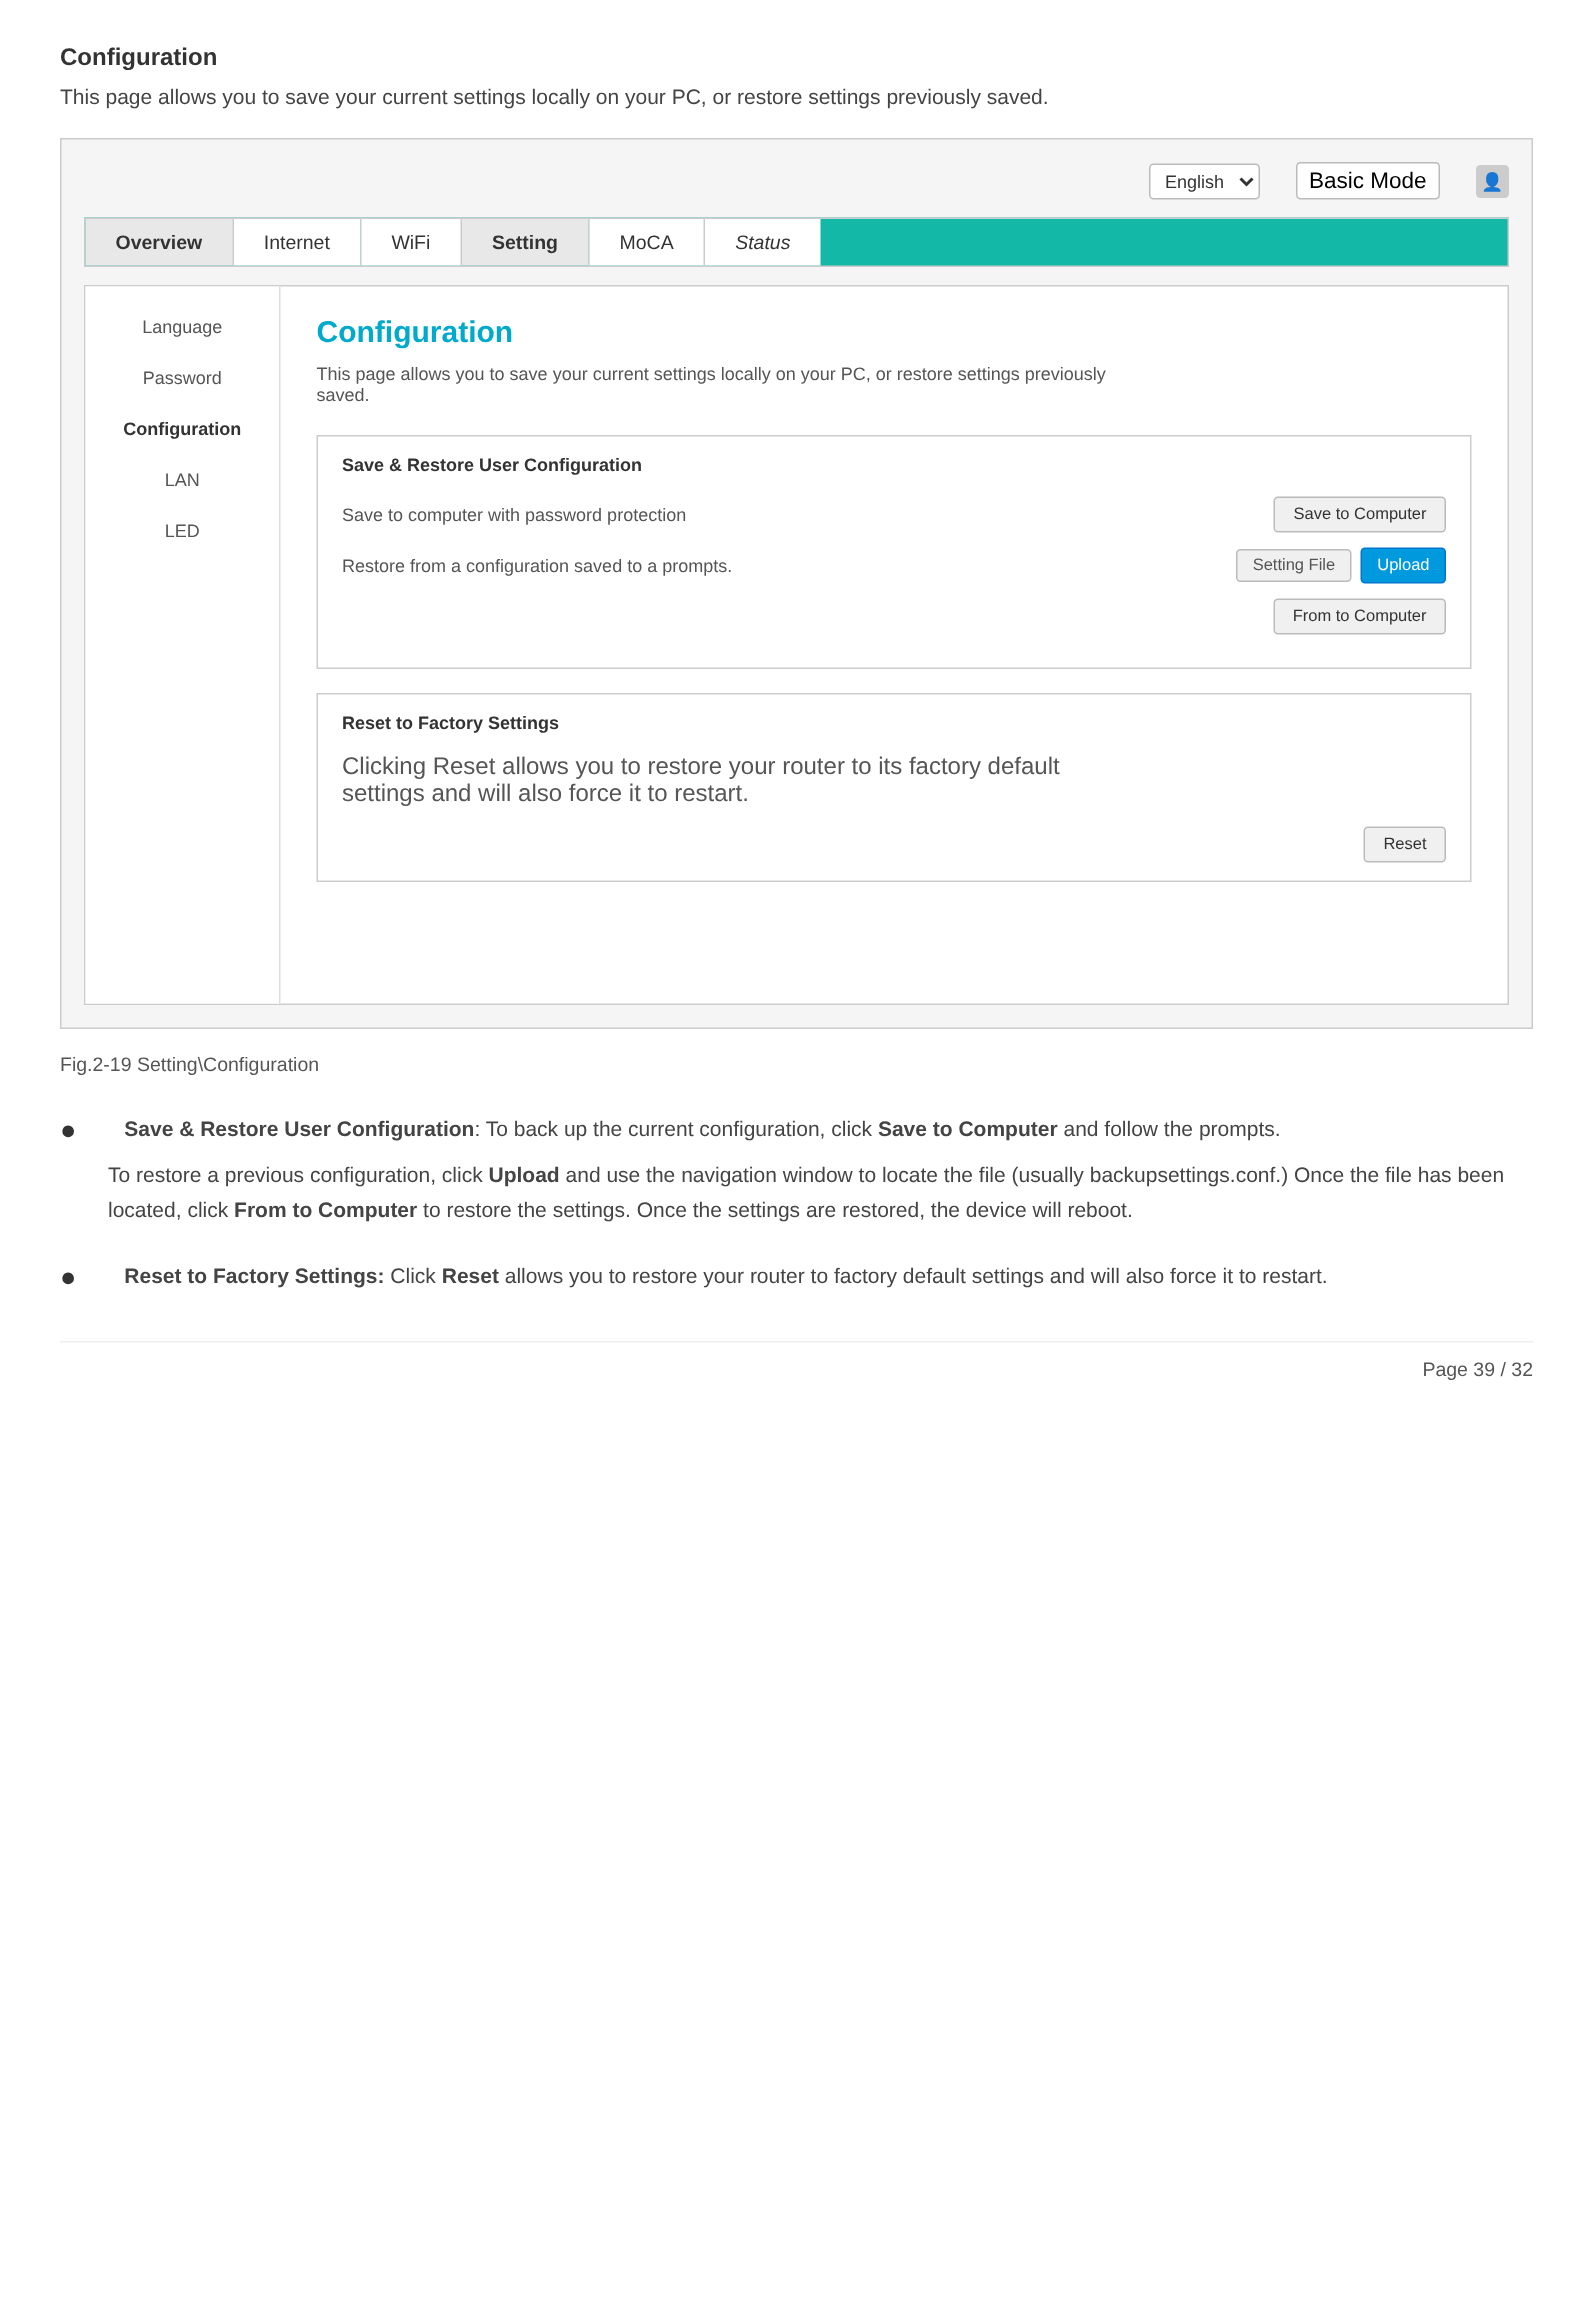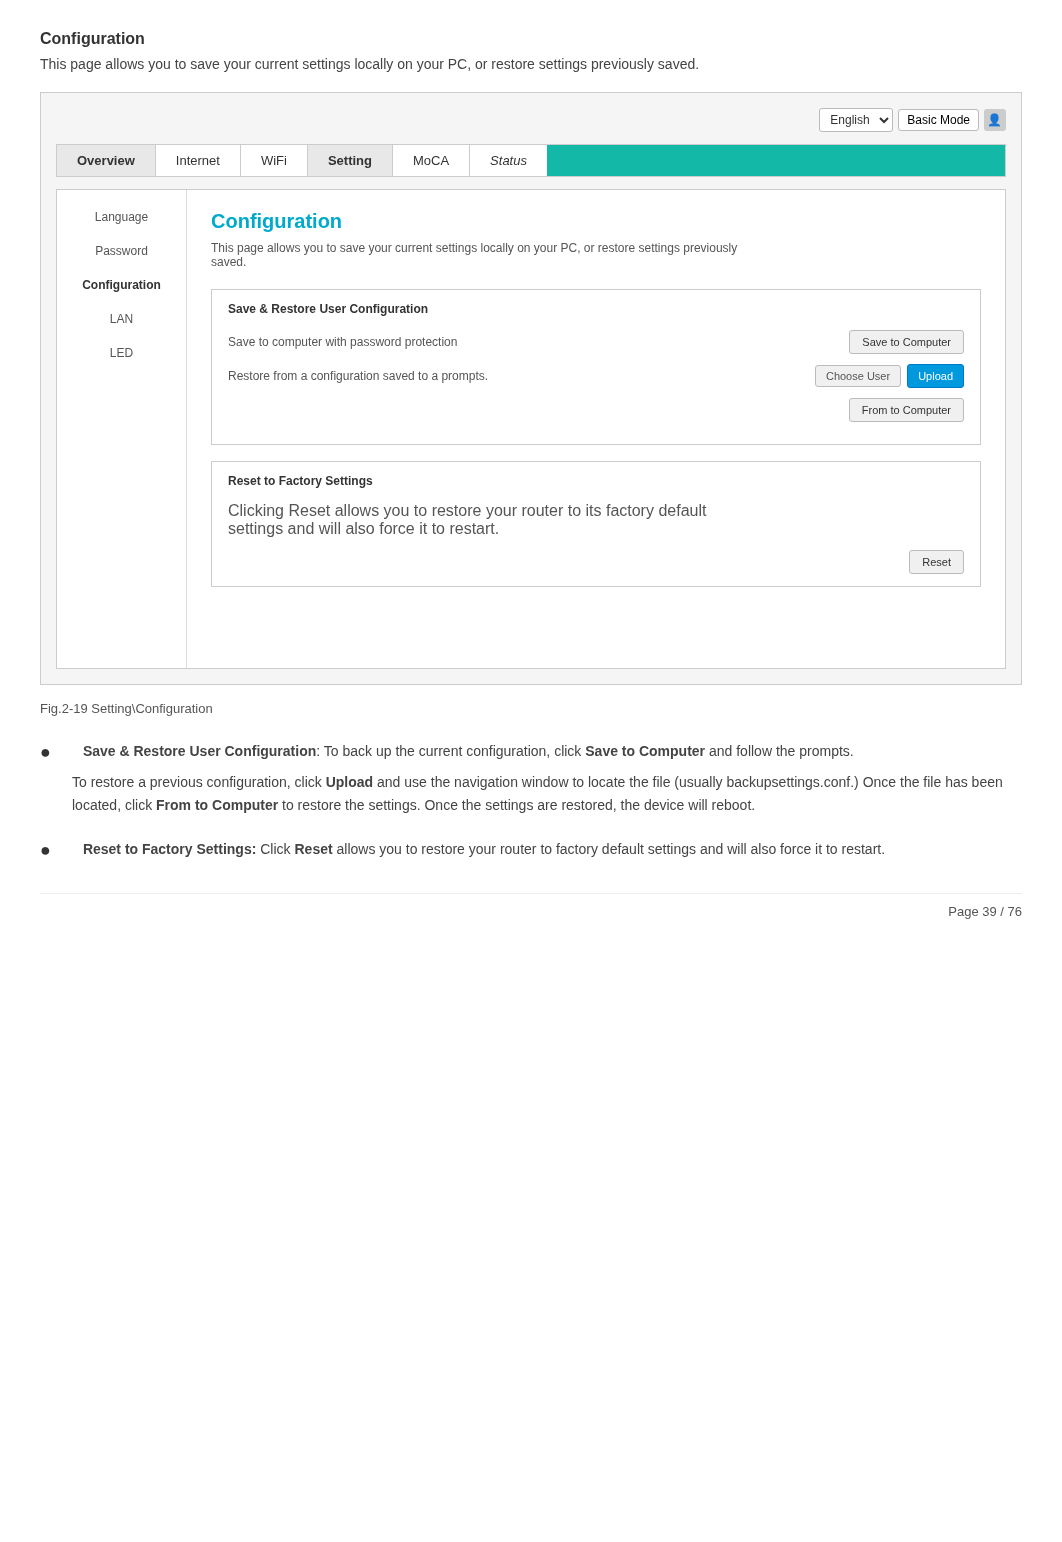--- a/index.html
+++ b/index.html
@@ -29,37 +29,37 @@
       background: #f5f5f5;
       padding: 15px;
       margin-bottom: 16px;
     }
 
     
     .top-bar {
       display: flex;
       justify-content: flex-end;
       align-items: center;
-      gap: 5px;
+      gap: 24px;
       margin-bottom: 12px;
     }
     .lang-select {
       border: 1px solid #bbb;
       background: #fff;
       padding: 3px 6px;
       font-size: 12px;
       color: #333;
       border-radius: 3px;
       cursor: pointer;
     }
     .basic-mode-btn {
       border: 1px solid #bbb;
       background: #fff;
       padding: 3px 8px;
-      font-size: 12px;
+      font-size: 15px;
       border-radius: 3px;
       cursor: pointer;
     }
     .user-icon {
       width: 22px;
       height: 22px;
       background: #ccc;
       border-radius: 3px;
       display: flex;
       align-items: center;
@@ -273,21 +273,21 @@
         <div class="config-row">
           <span class="config-row-label">Save to computer with password protection</span>
           <div class="config-row-controls">
             <button class="btn-gray">Save to Computer</button>
           </div>
         </div>
 
         <div class="config-row">
           <span class="config-row-label">Restore from a configuration saved to a prompts.</span>
           <div class="config-row-controls">
-            <button class="choose-file-btn">Choose User</button>
+            <button class="choose-file-btn">Setting File</button>
             <button class="btn-blue">Upload</button>
           </div>
         </div>
 
         <div class="config-row">
           <span class="config-row-label"></span>
           <div class="config-row-controls">
             <button class="btn-gray">From to Computer</button>
           </div>
         </div>
@@ -320,14 +320,14 @@
 
   <div class="bullet-item">
     <span class="bullet-dot">●</span>
     <p>
       <strong>Reset to Factory Settings:</strong> Click <strong>Reset</strong> allows you to restore your router to factory default settings and will also force it to restart.
     </p>
   </div>
 </div>
 
 <div class="page-footer">
-  <span>Page 39 / 76</span>
+  <span>Page 39 / 32</span>
 </div>
 
 </body></html>

